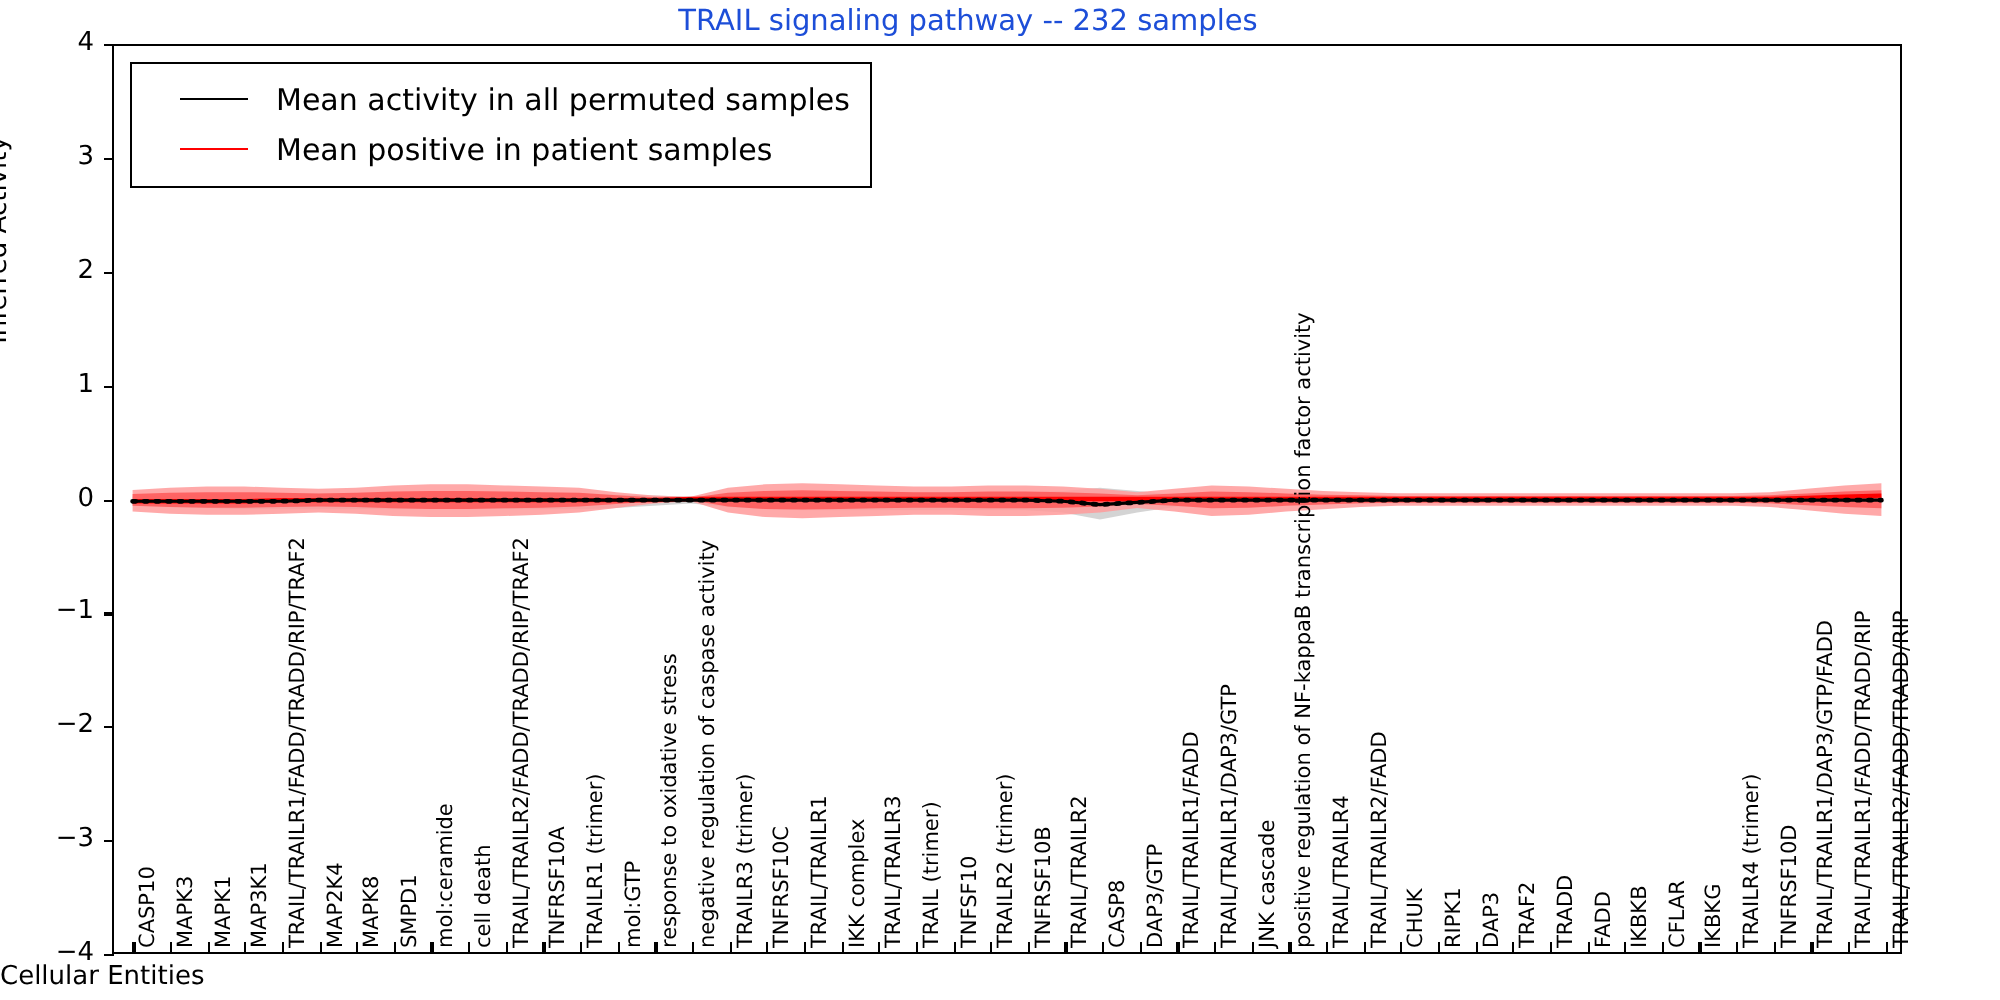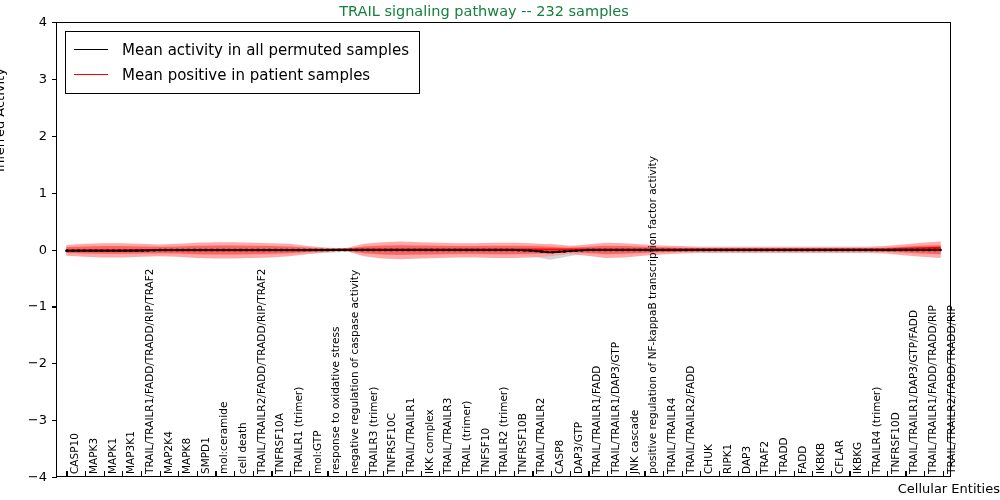--- a/index.html
+++ b/index.html
@@ -6,21 +6,21 @@
   body{
     width:1000px;height:500px;background:#ffffff;
     font-family:"DejaVu Sans","Liberation Sans",sans-serif;
     overflow:hidden;position:relative;
   }
   #root{position:absolute;inset:0;}
 
   
   .chart-title{
     position:absolute;left:0;top:0;width:968px;
-    text-align:center;font-size:14.5px;color:#15803d;
+    text-align:center;font-size:14.5px;color:#1d4ed8;
     line-height:22px;
   }
 
   
   .plot-frame{
     position:absolute;left:56px;top:22px;width:895px;height:455px;
     border:1.2px solid #000;box-sizing:border-box;background:#fff;
     overflow:hidden;
   }
   .plot-inner{position:absolute;inset:0;}
@@ -34,38 +34,38 @@
   .ytick-lab{
     position:absolute;right:0;width:38px;text-align:right;
     font-size:13px;color:#000;transform:translateY(-8px);
   }
   .ytick-mark{
     position:absolute;left:0;width:5px;height:1.2px;background:#000;
   }
 
   
   .xlabel{
-    position:absolute;left:0;top:481px;width:1000px;text-align:right;
+    position:absolute;left:0;top:481px;width:1000px;text-align:left;
     font-size:13px;color:#000;
   }
   .xtick-mark{
     position:absolute;bottom:0;width:1.2px;height:5px;background:#000;
   }
   .xtick-lab{
     position:absolute;
     font-size:10.5px;color:#000;white-space:nowrap;
     transform-origin:0 0;transform:rotate(-90deg);
     line-height:10.5px;
   }
 
   
   .legend{
     position:absolute;left:8px;top:8px;
     border:1.2px solid #000;background:#fff;
-    padding:5px 10px 6px 8px;box-sizing:border-box;
+    padding:5px 10px 6px 24px;box-sizing:border-box;
     z-index:40;
   }
   .legend-row{display:flex;align-items:center;height:25px;}
   .legend-swatch{
     width:34px;height:0;border-top-width:1.6px;border-top-style:solid;
     margin-right:14px;flex:0 0 34px;
   }
   .legend-text{font-size:15px;color:#000;white-space:nowrap;}
 
   

